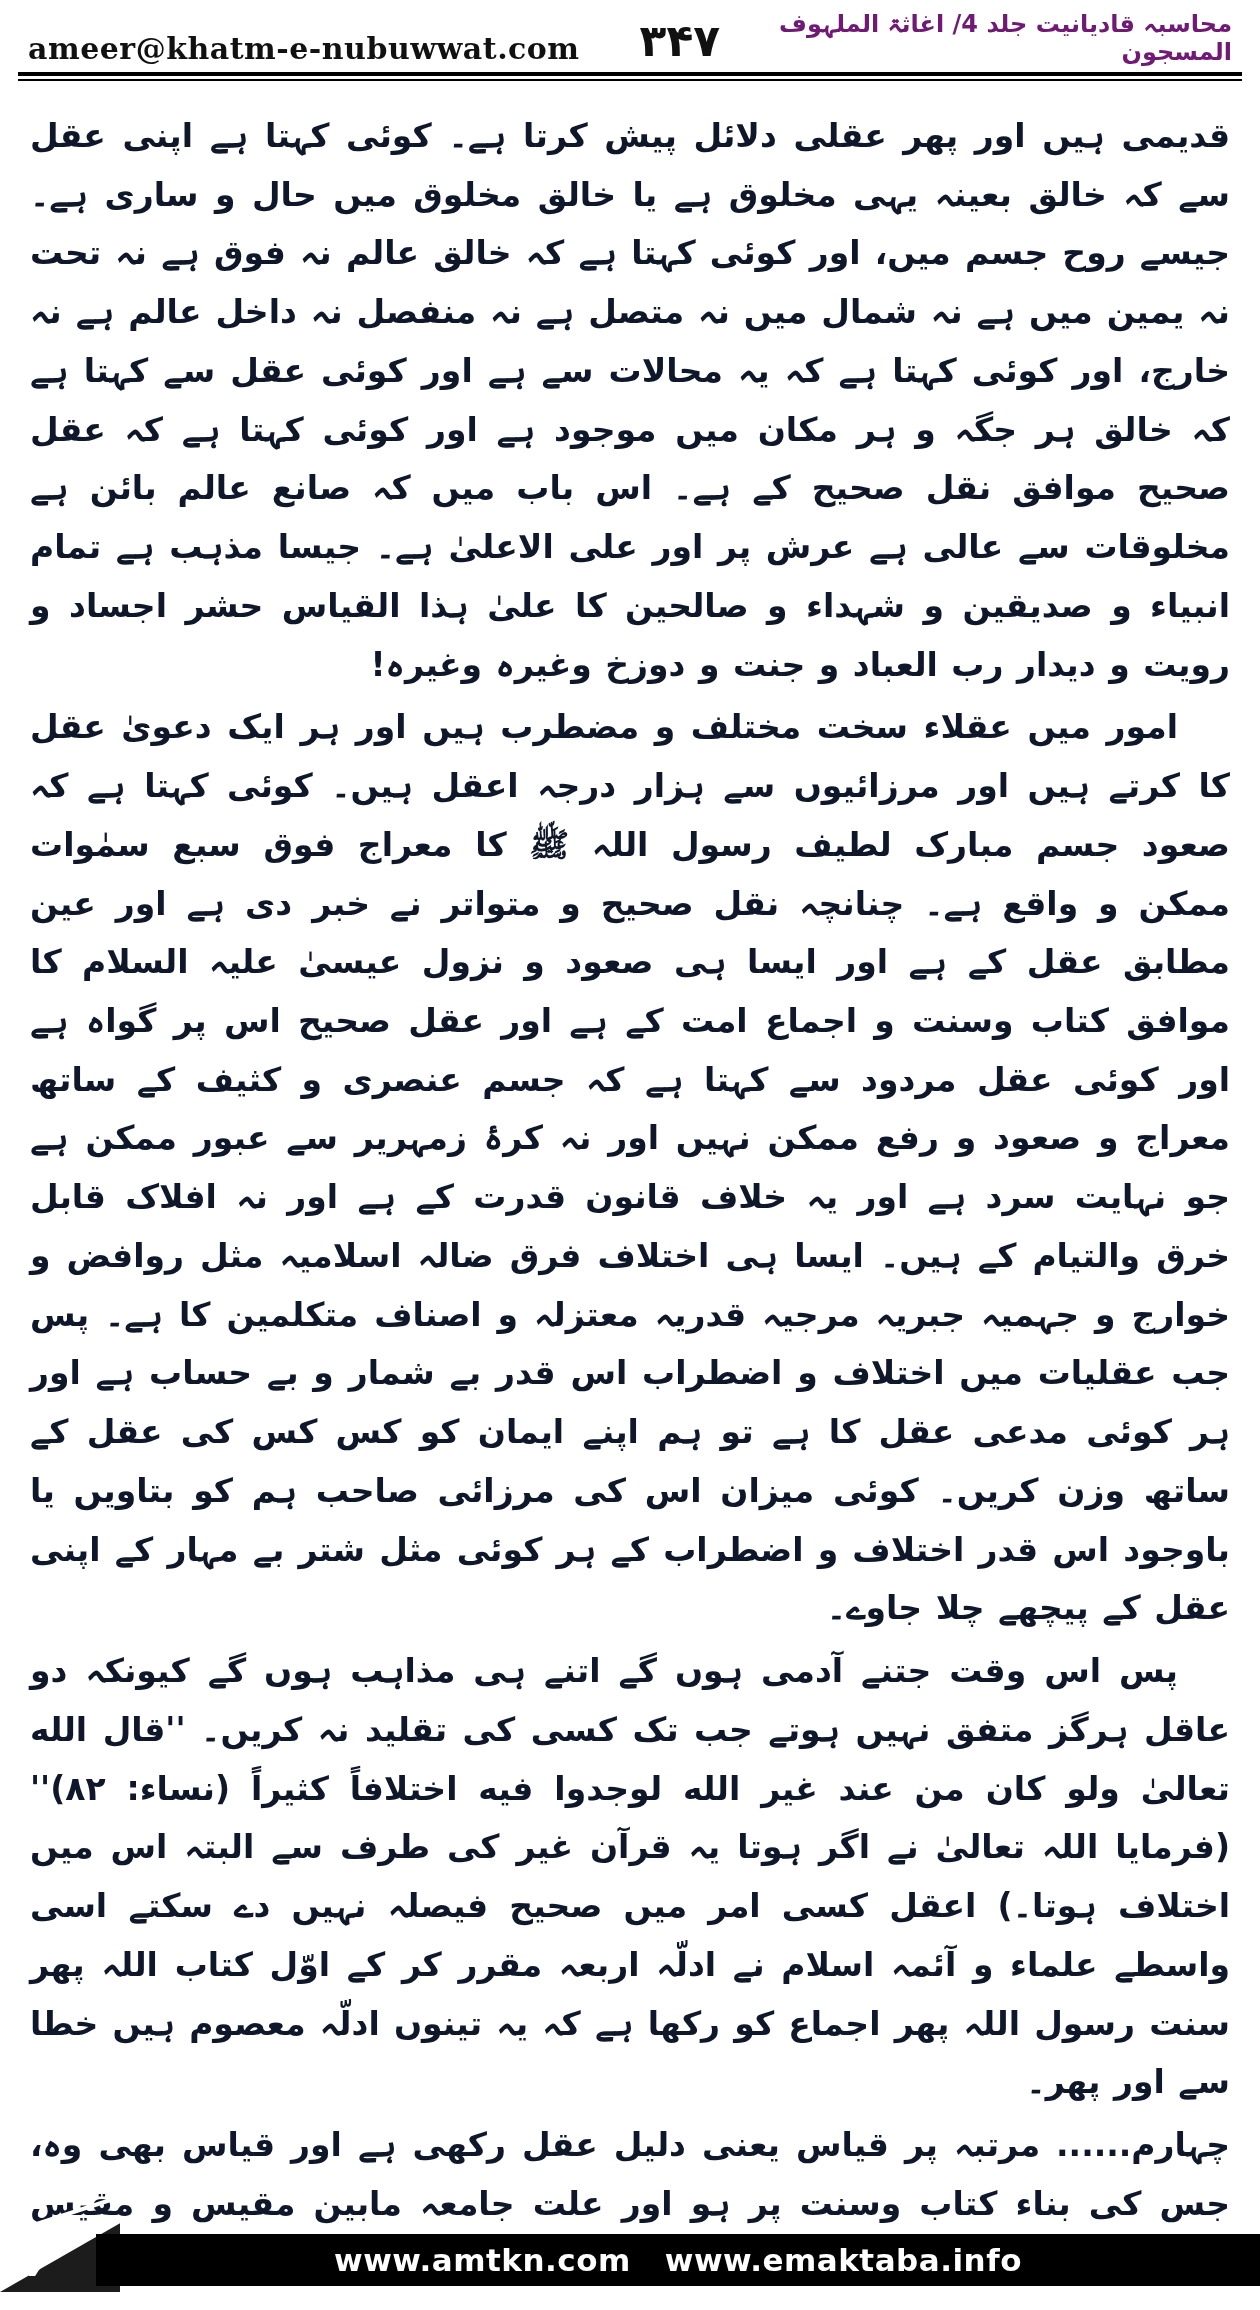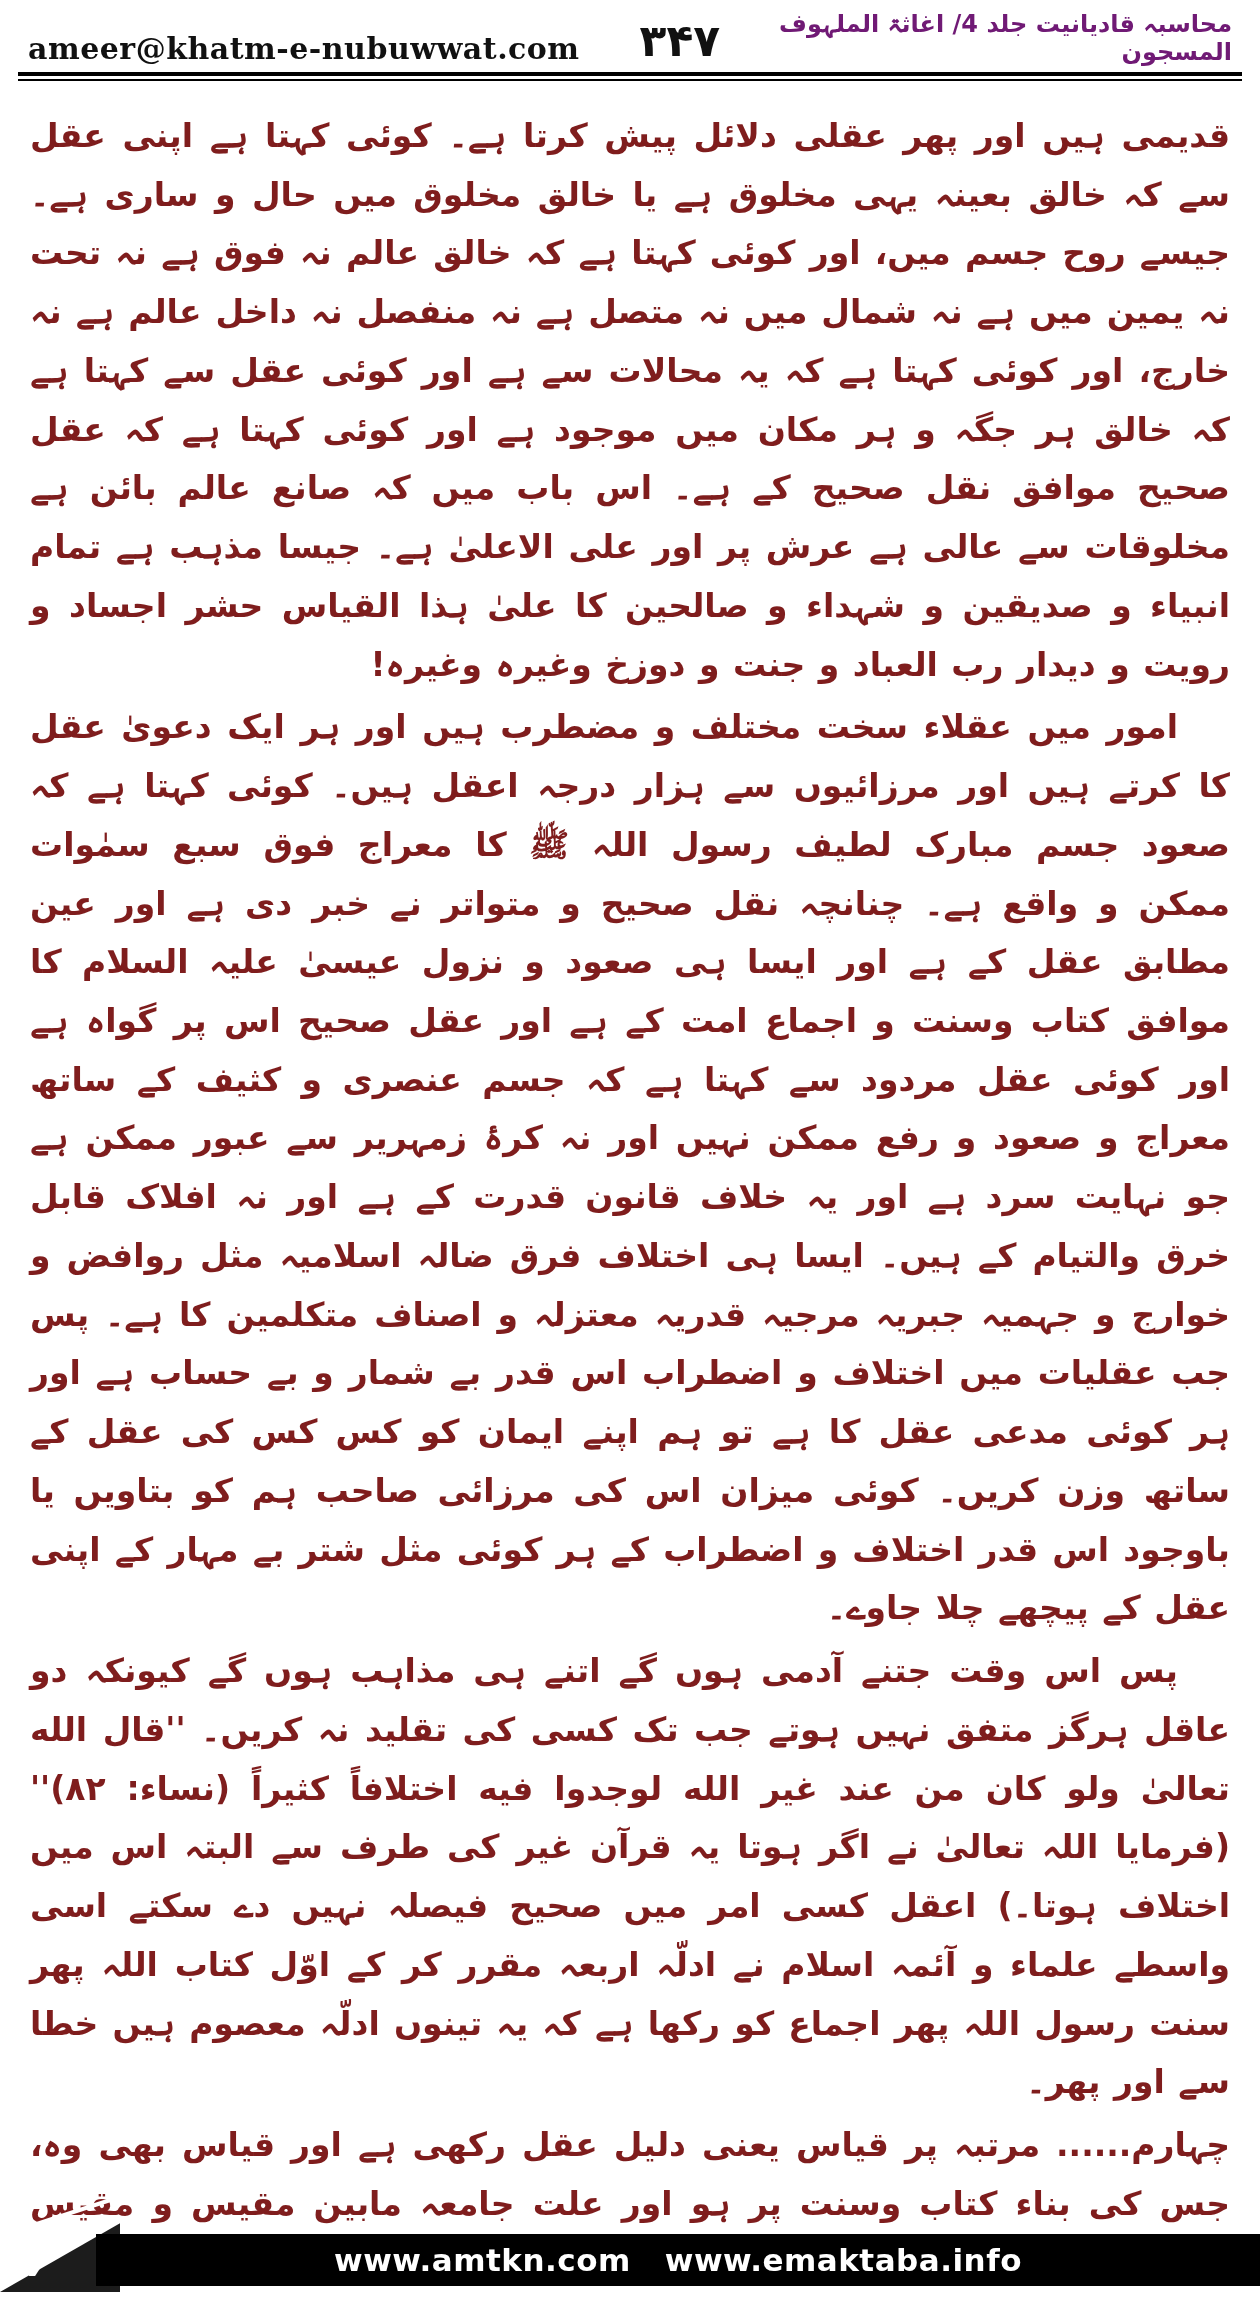--- a/index.html
+++ b/index.html
@@ -46,21 +46,21 @@
   .rule {
     margin: 0 18px;
     border-top: 4px solid #000;
     border-bottom: 2px solid #000;
     height: 9px;
   }
   
   .body-text {
     direction: rtl;
     padding: 26px 30px 0 30px;
-    color: #7f1d1d;
+    color: #0f172a;
   }
   .body-text p {
     font-weight: bold;
     font-size: 33px;
     line-height: 1.78;
     text-align: justify;
     text-align-last: right;
     word-spacing: 2px;
   }
   .p-indent { text-indent: 52px; }

